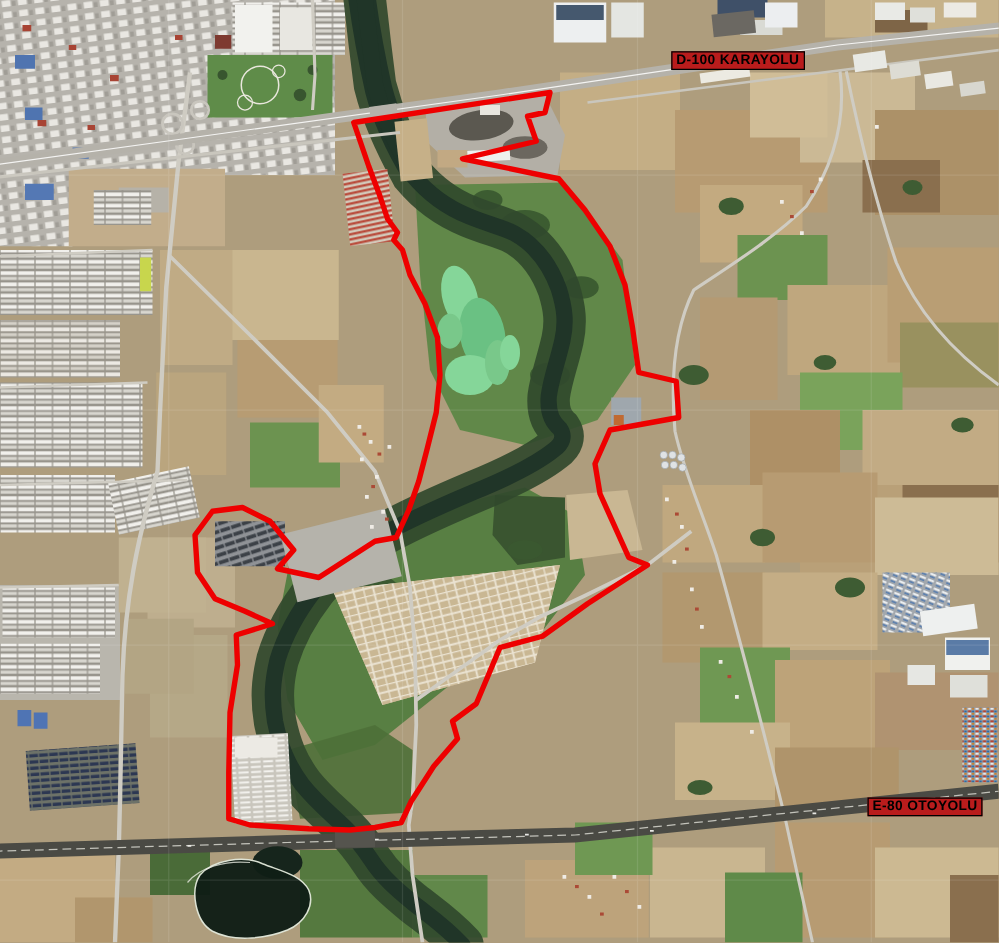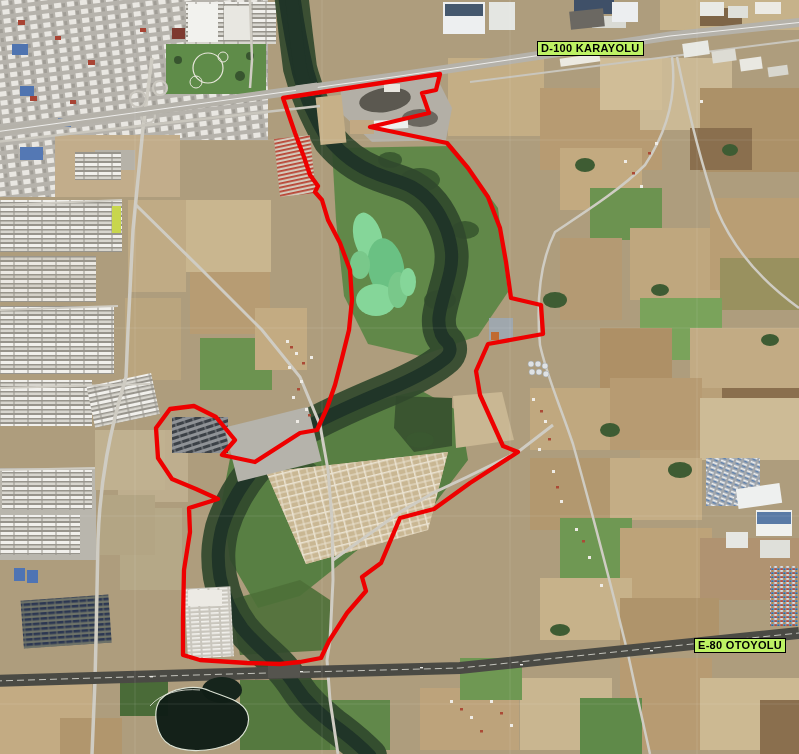--- a/index.html
+++ b/index.html
@@ -1,20 +1,20 @@
 <!DOCTYPE html>
 <html><head>
 <meta charset="utf-8">
 <style>
   html,body{margin:0;padding:0}
   body{width:799px;height:754px;position:relative;overflow:hidden;
        background:#ae9d7d;font-family:"Liberation Sans",sans-serif}
   #stage{position:absolute;inset:0;width:799px;height:754px}
   svg{position:absolute;left:0;top:0;display:block}
-  .map-label{position:absolute;background:#bef264;border:1.3px solid #000;color:#000;
+  .map-label{position:absolute;background:#b91c1c;border:1.3px solid #000;color:#000;
              font-size:11px;font-weight:bold;line-height:13px;padding:0 3px;
              letter-spacing:.3px;white-space:nowrap;z-index:5}
   #lbl-d100{left:537px;top:41px}
   #lbl-e80{left:694px;top:638px}
 </style>
 </head>
 <body>
 
 <div id="stage">
 <svg width="799" height="754" viewBox="0 0 799 754">

